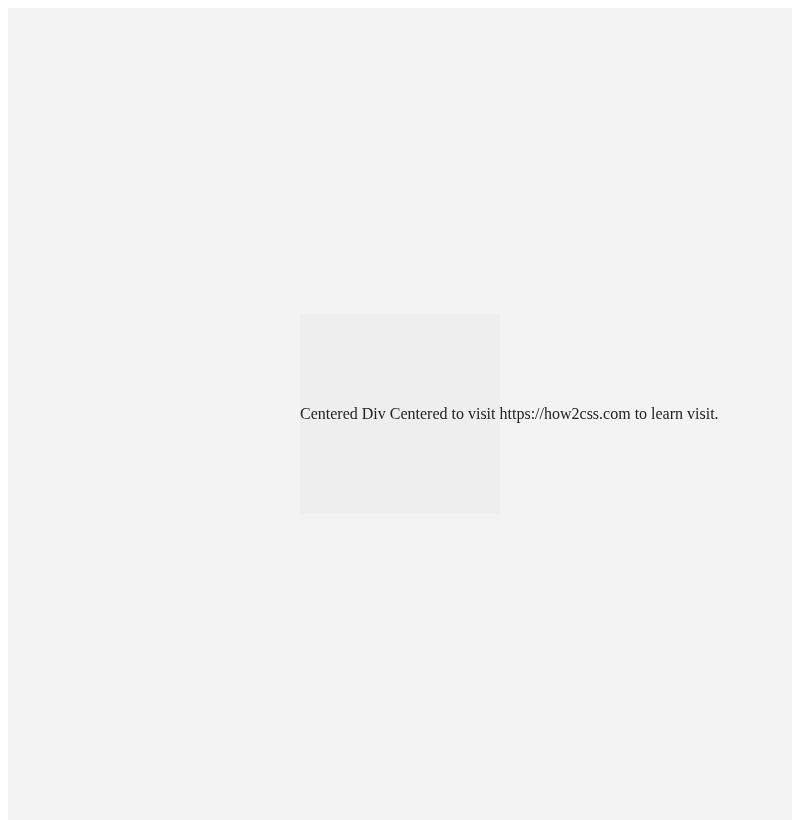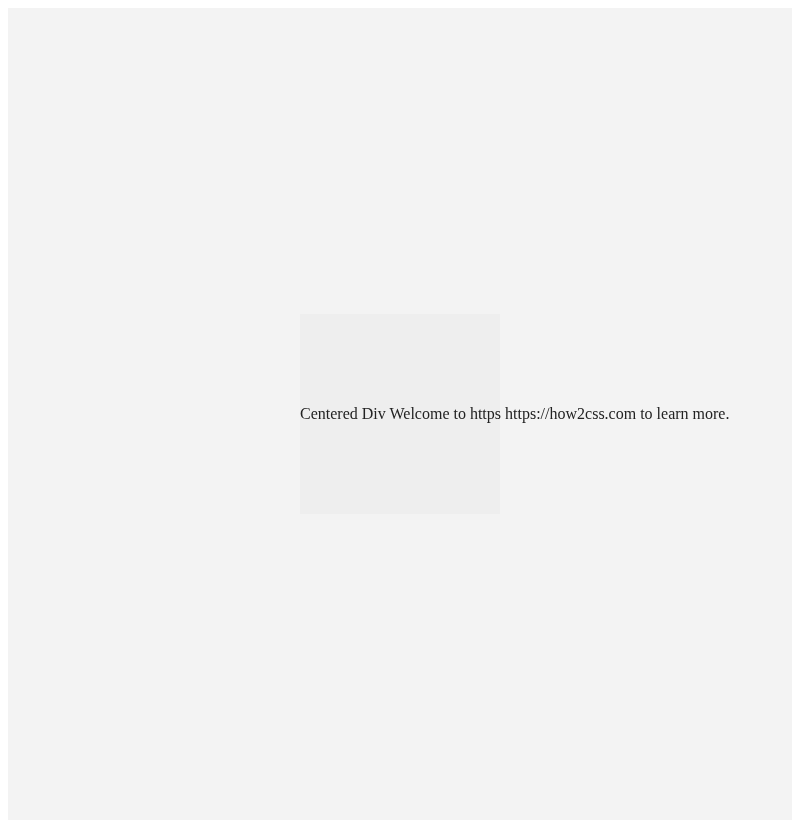--- a/index.html
+++ b/index.html
@@ -35,15 +35,15 @@
     }
     .card span {
       display: inline;
     }
   </style>
 </head>
 <body>
 
 <div class="page">
   <div class="card">
-    <span>Centered Div Welcome to https </span><span>https://how2css.com to learn </span><span>more.</span>
+    <span>Centered Div Centered to visit </span><span>https://how2css.com to learn </span><span>visit.</span>
   </div>
 </div>
 
 </body></html>

